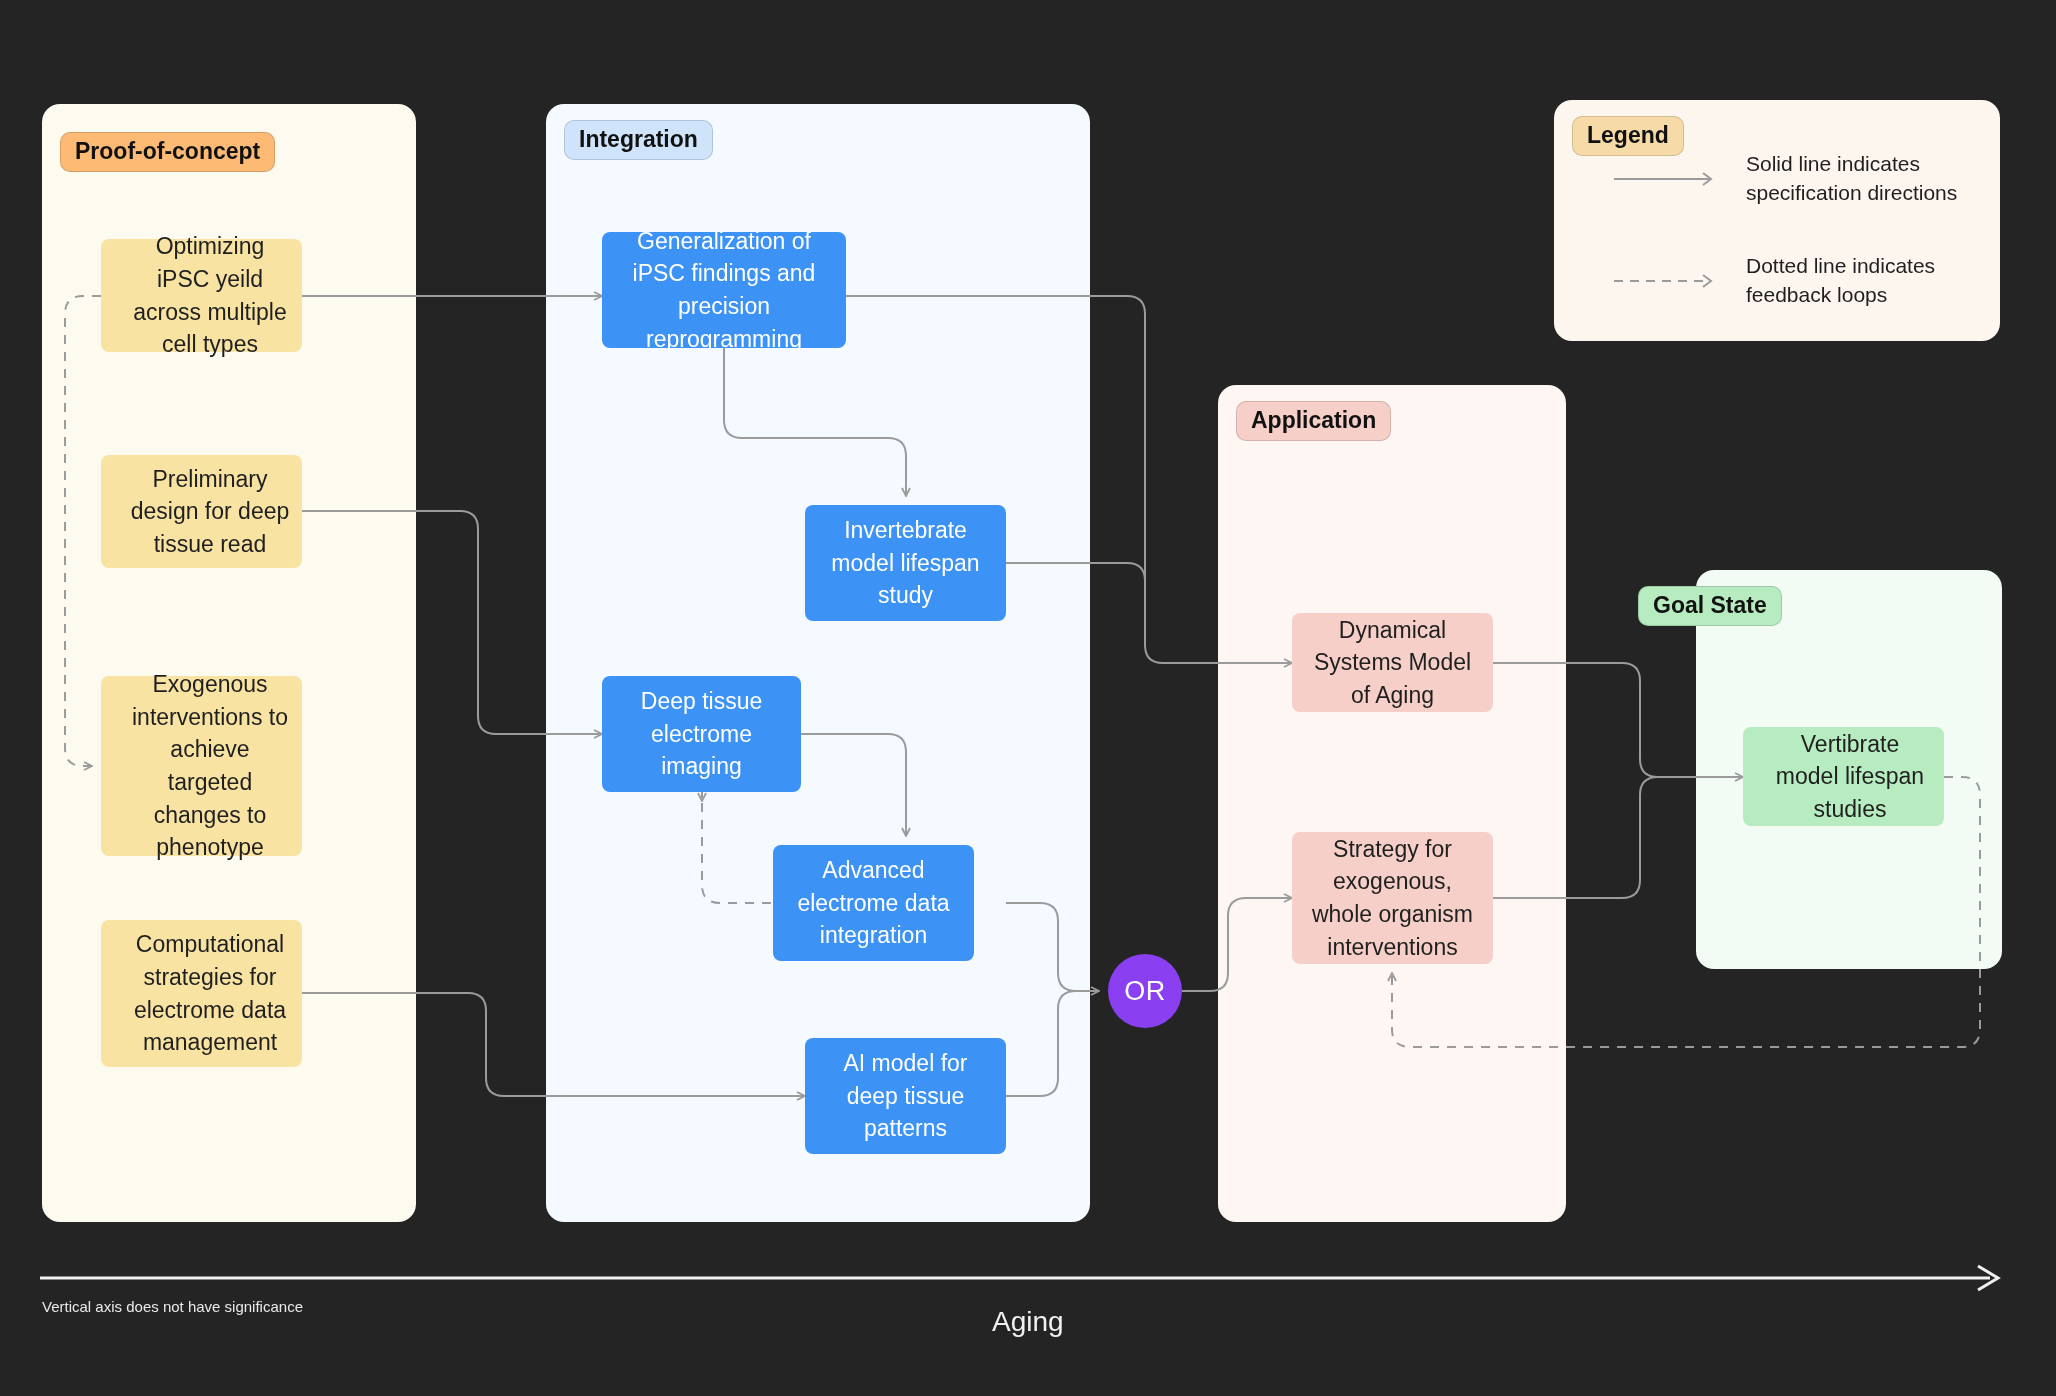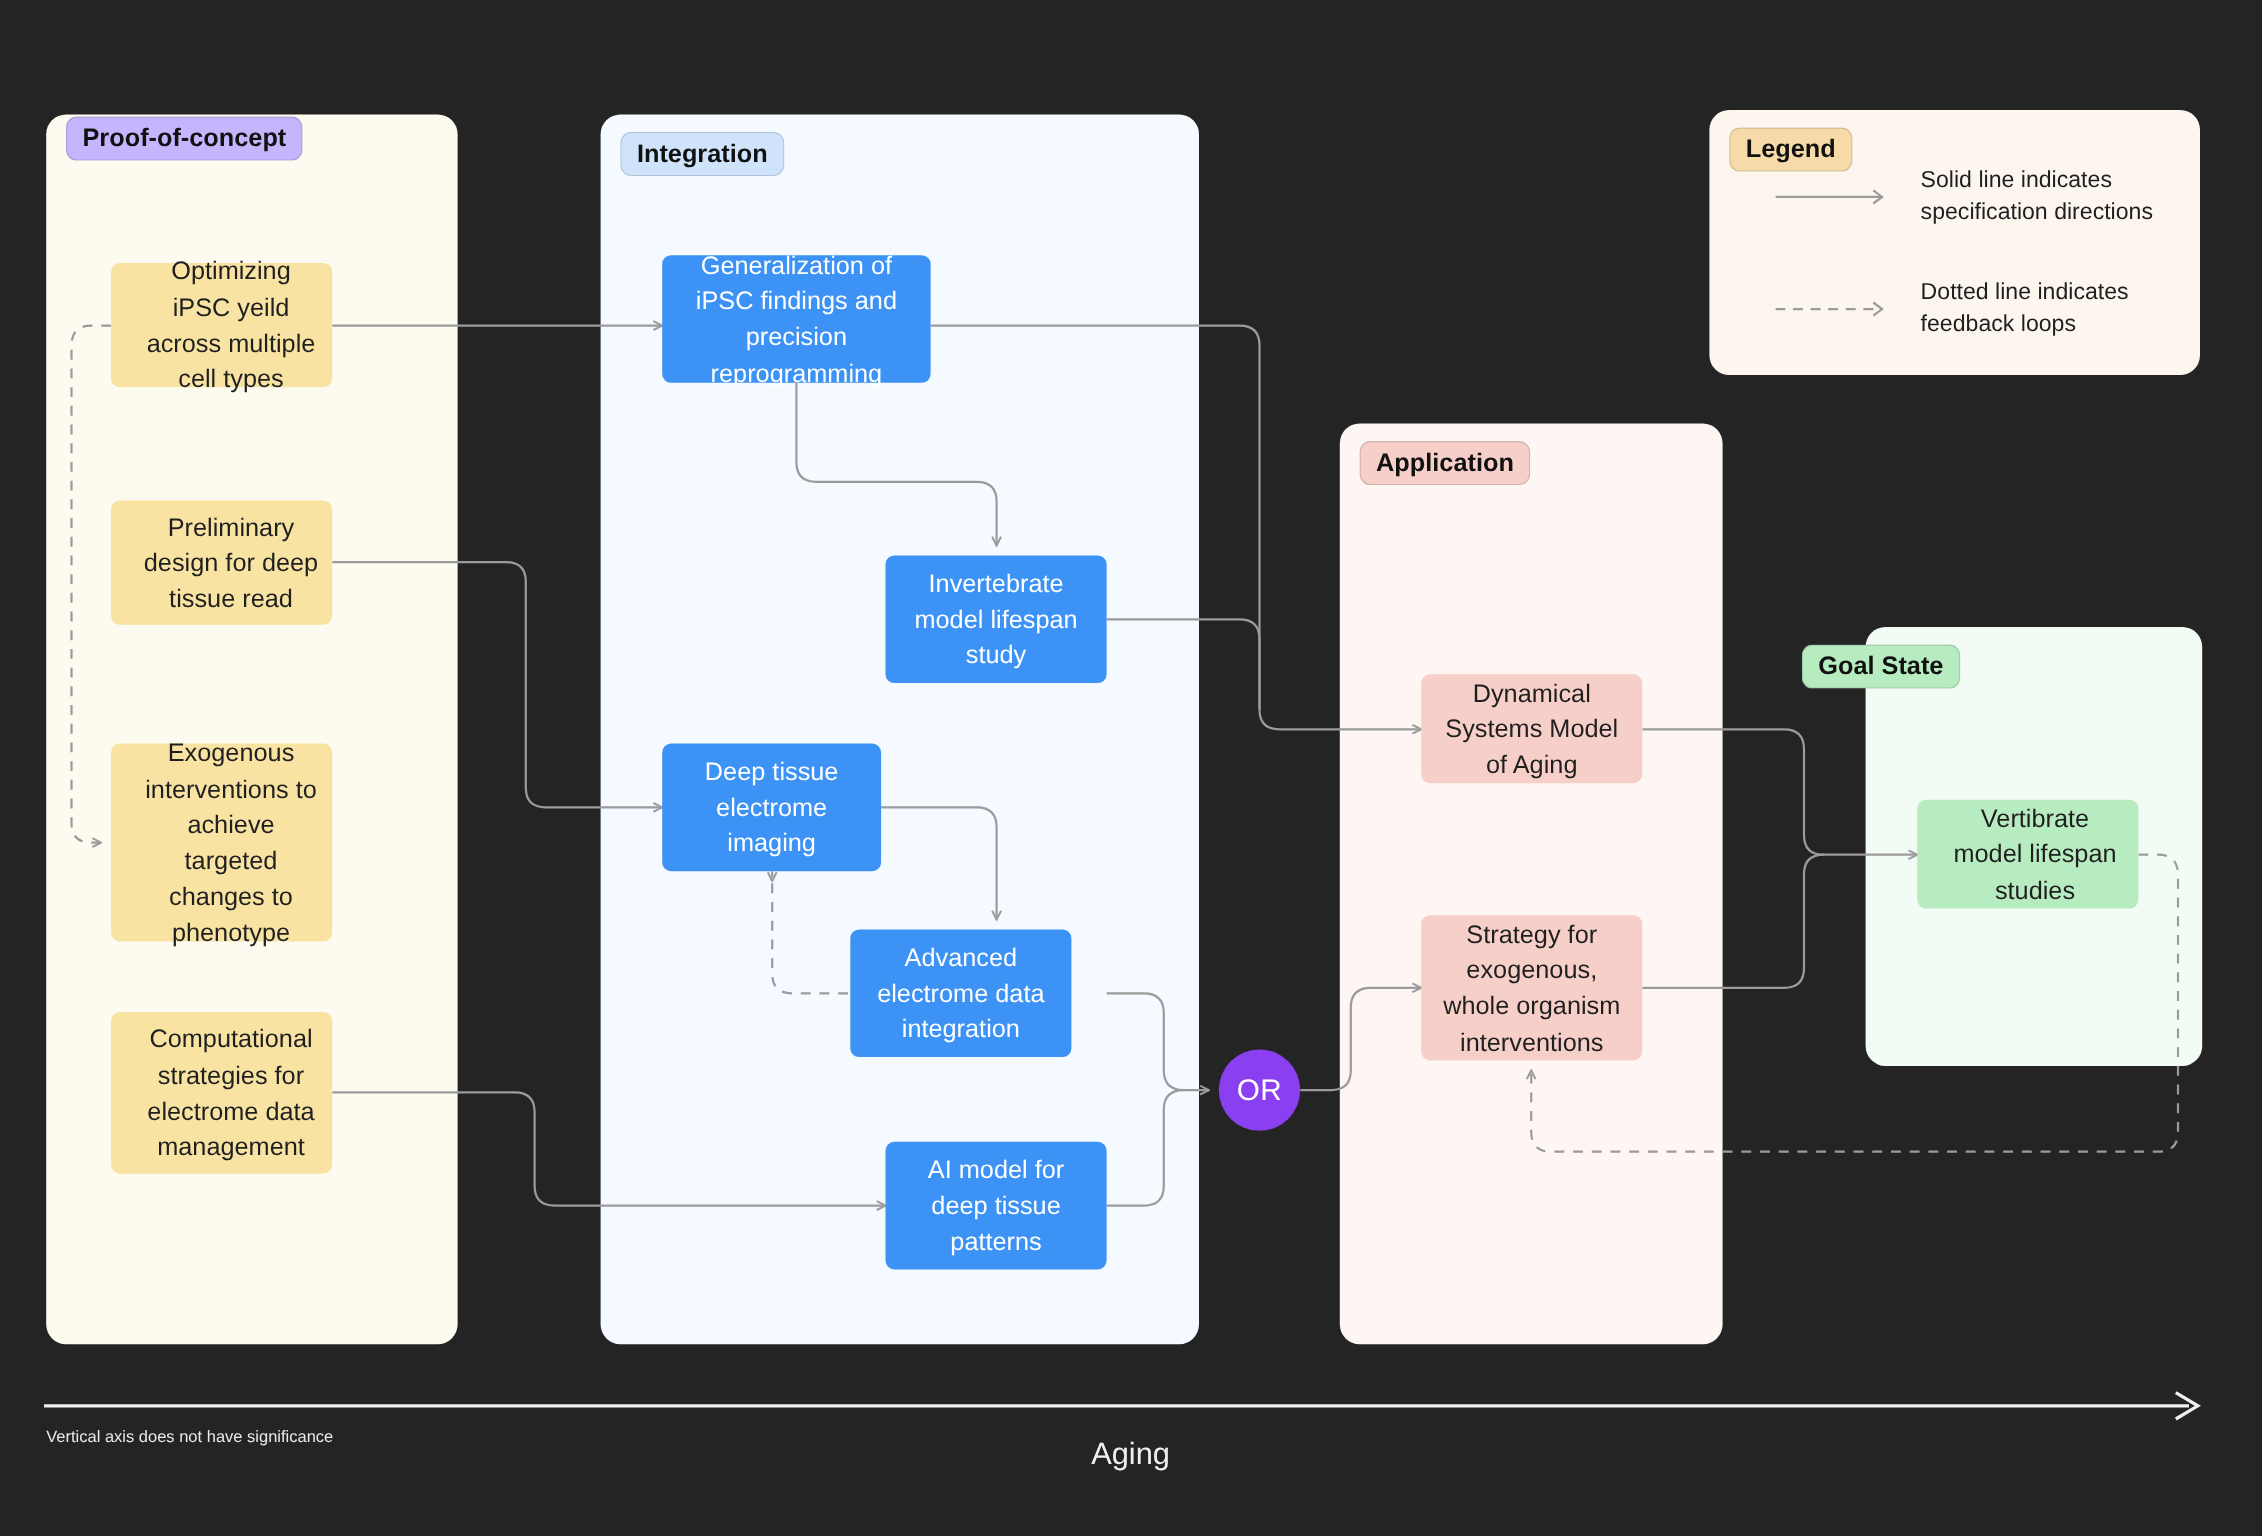--- a/index.html
+++ b/index.html
@@ -84,21 +84,21 @@
     font-size:28px;color:#f0f0f0;
     white-space:nowrap;
   }
 </style>
 </head>
 <body>
 
 <div id="stage" style="background: rgb(36, 36, 36);">
 
   <div class="lane" id="lane-0" style="left: 42px; top: 104px; width: 374px; height: 1118px; background: rgb(253, 251, 239);"></div>
-  <div class="lane-title" id="lane-title-0" style="left: 60px; top: 106px; background: #c4b5fd; border: 1px solid rgba(0, 0, 0, 0.14);">Proof-of-concept</div>
+  <div class="lane-title" id="lane-title-0" style="left: 60px; top: 132px; background: #fdba74; border: 1px solid rgba(0, 0, 0, 0.14);">Proof-of-concept</div>
 
   <div class="lane" id="lane-1" style="left: 546px; top: 104px; width: 544px; height: 1118px; background: rgb(244, 250, 255);"></div>
   <div class="lane-title" id="lane-title-1" style="left: 564px; top: 120px; background: rgb(207, 228, 251); border: 1px solid rgba(0, 0, 0, 0.14);">Integration</div>
 
   <div class="lane" id="lane-2" style="left: 1218px; top: 385px; width: 348px; height: 837px; background: rgb(254, 246, 243);"></div>
   <div class="lane-title" id="lane-title-2" style="left: 1236px; top: 401px; background: rgb(246, 207, 201); border: 1px solid rgba(0, 0, 0, 0.14);">Application</div>
 
   <div class="lane" id="lane-3" style="left: 1696px; top: 570px; width: 306px; height: 399px; background: rgb(242, 252, 244);"></div>
   <div class="lane-title" id="lane-title-3" style="left: 1638px; top: 586px; background: rgb(183, 236, 192); border: 1px solid rgba(0, 0, 0, 0.14);">Goal State</div>
 

